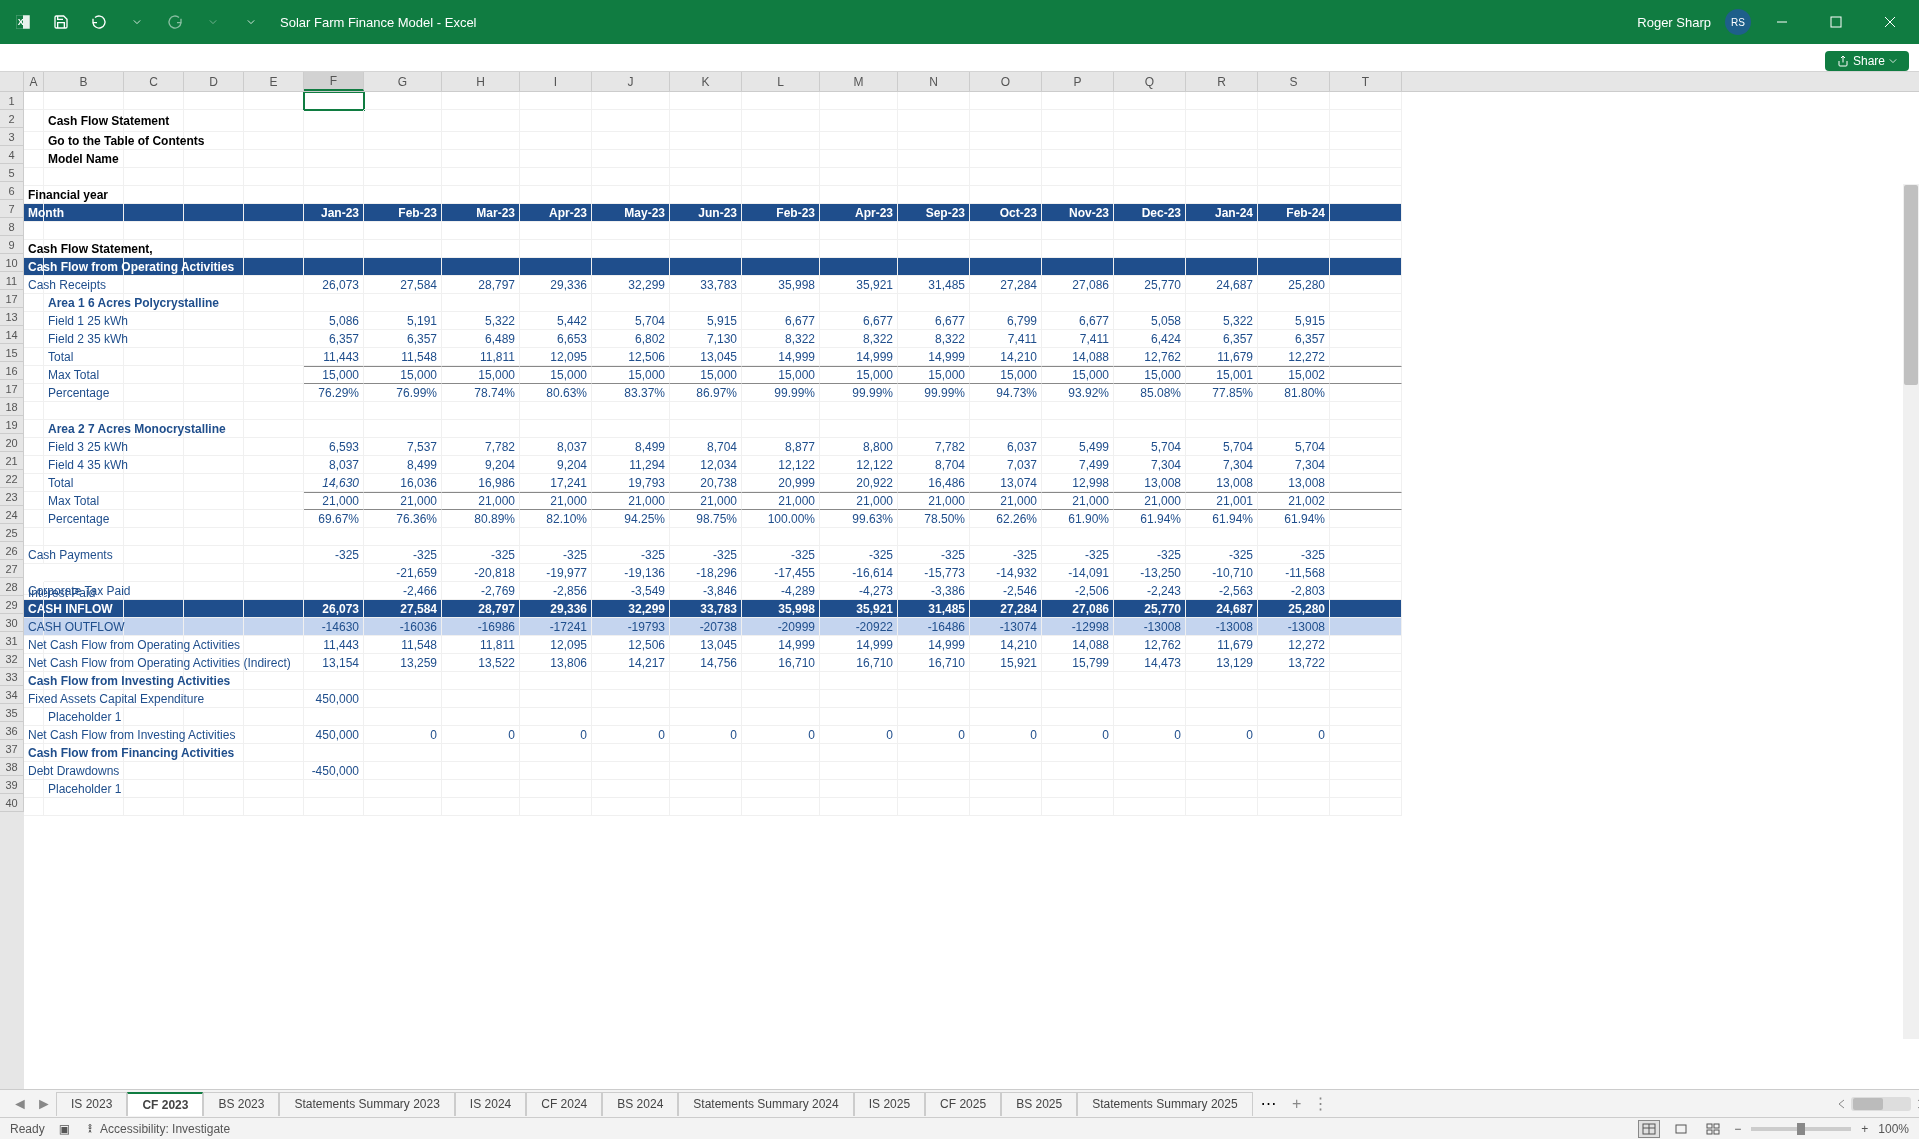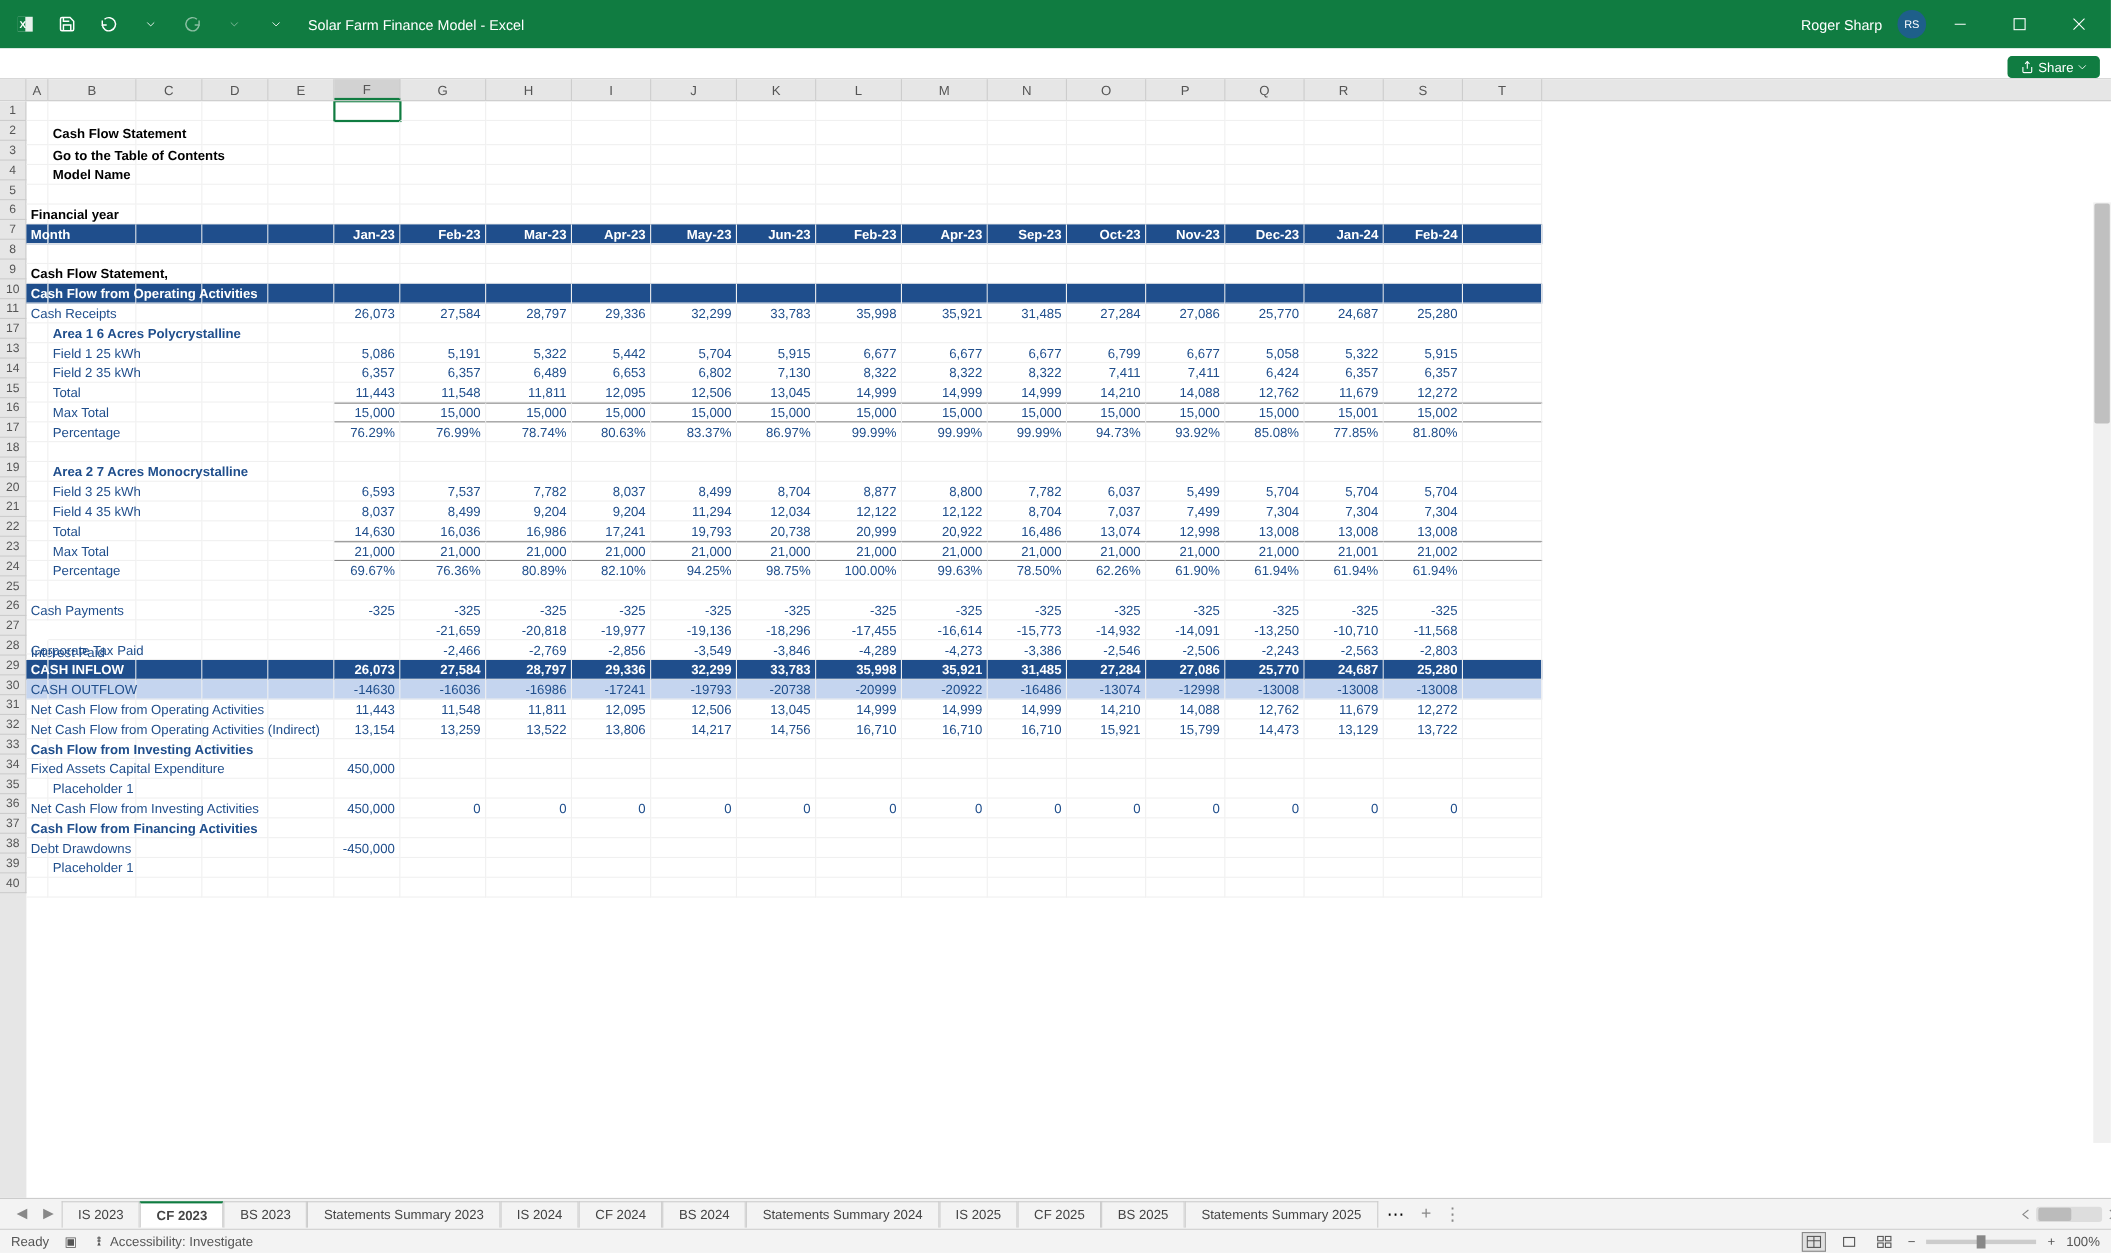--- a/index.html
+++ b/index.html
@@ -677,21 +677,21 @@
         <div class="cell  right blue" style="width: 72px;">7,304</div>
         <div class="cell  right blue" style="width: 72px;">7,304</div>
         <div class="cell  right blue" style="width: 72px;"></div>
       </div>
       <div class="row ">
         <div class="cell " style="width: 20px;"></div>
         <div class="cell  blue" style="width: 80px; overflow: visible; z-index: 1;">   Total</div>
         <div class="cell " style="width: 60px;"></div>
         <div class="cell " style="width: 60px;"></div>
         <div class="cell " style="width: 60px;"></div>
-        <div class="cell  right blue" style="width: 60px;">14,630</div>
+        <div class="cell  right blue" style="width: 60px; font-style: italic;">14,630</div>
         <div class="cell  right blue" style="width: 78px;">16,036</div>
         <div class="cell  right blue" style="width: 78px;">16,986</div>
         <div class="cell  right blue" style="width: 72px;">17,241</div>
         <div class="cell  right blue" style="width: 78px;">19,793</div>
         <div class="cell  right blue" style="width: 72px;">20,738</div>
         <div class="cell  right blue" style="width: 78px;">20,999</div>
         <div class="cell  right blue" style="width: 78px;">20,922</div>
         <div class="cell  right blue" style="width: 72px;">16,486</div>
         <div class="cell  right blue" style="width: 72px;">13,074</div>
         <div class="cell  right blue" style="width: 72px;">12,998</div>

